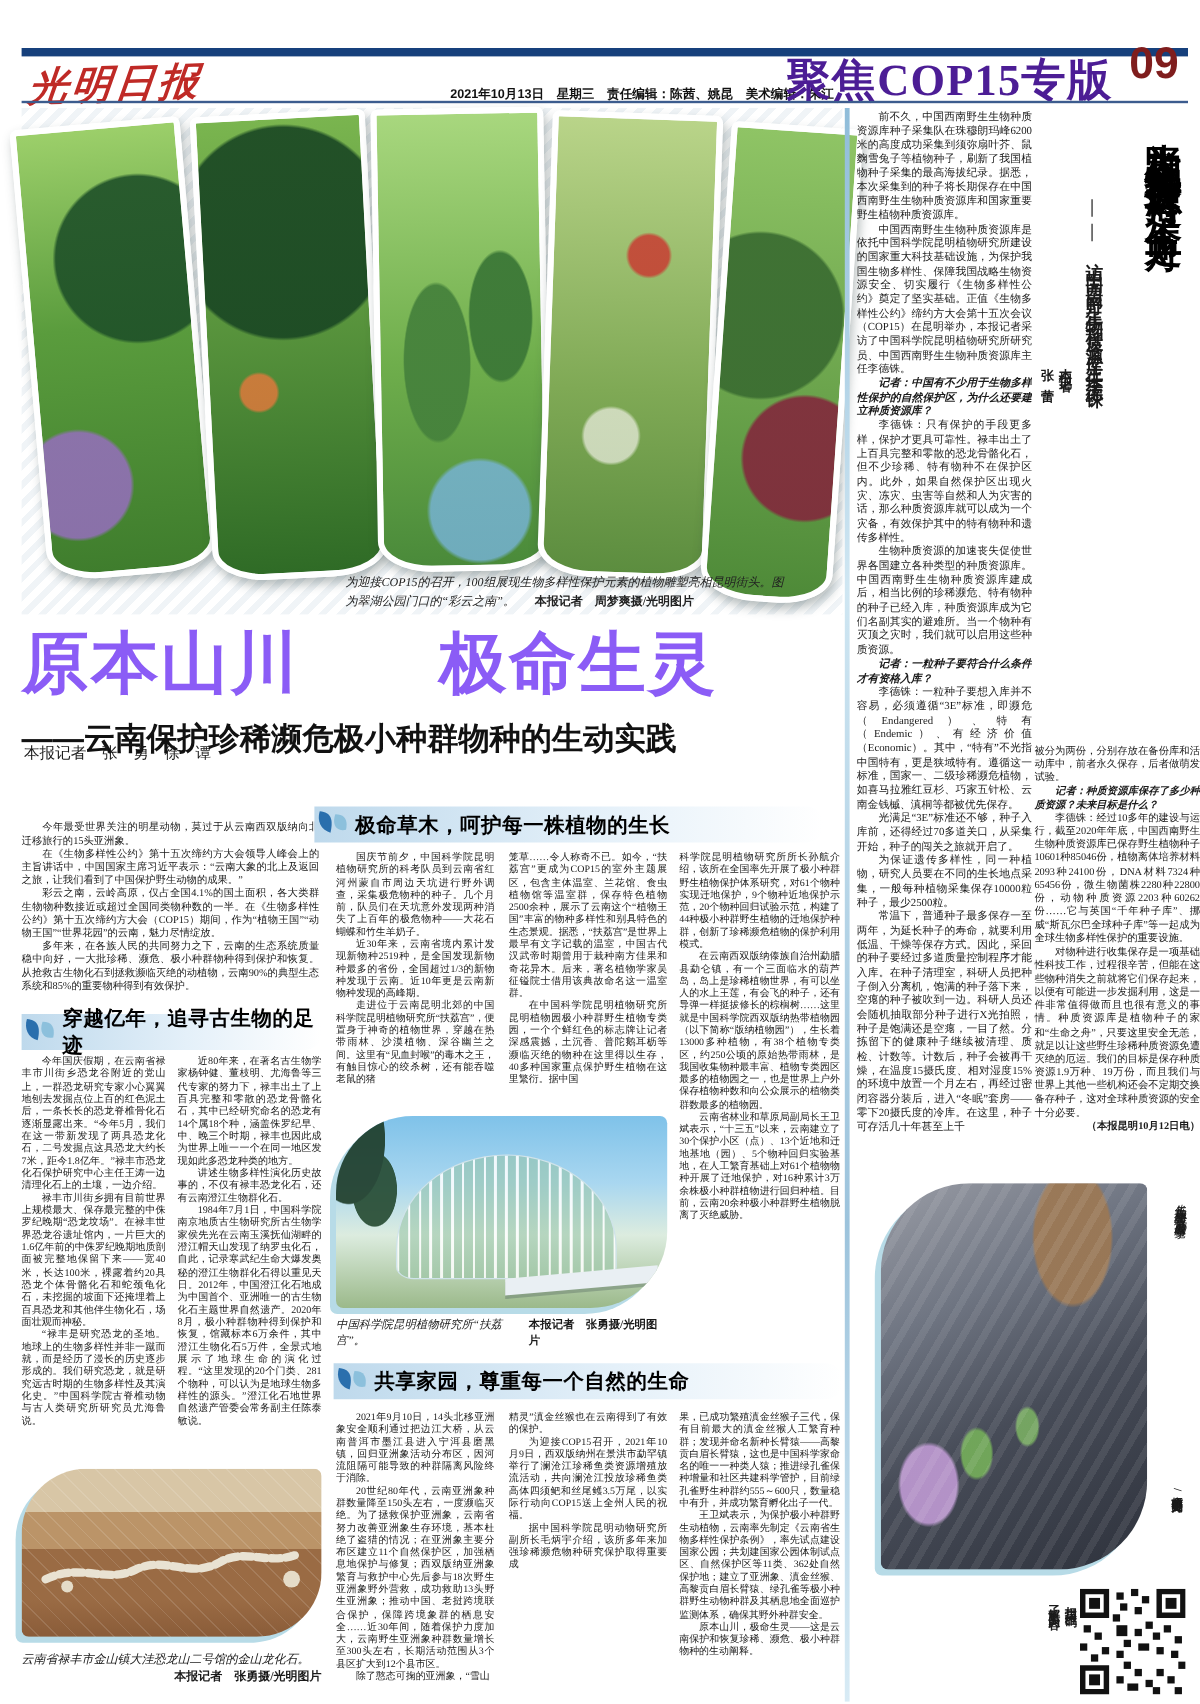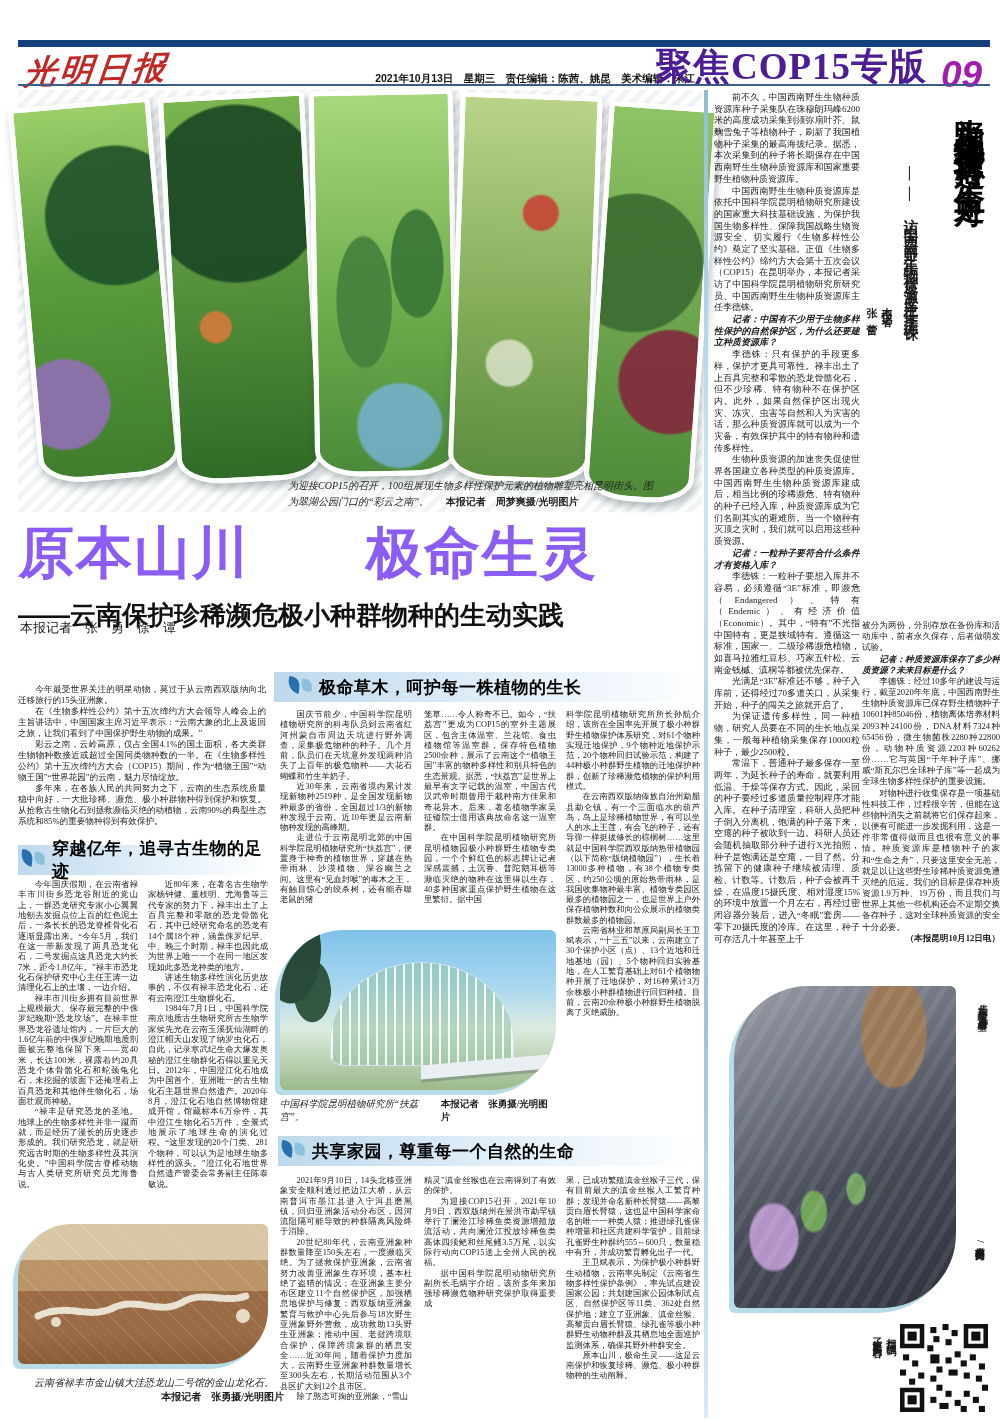--- a/index.html
+++ b/index.html
@@ -7,22 +7,22 @@
         font-family:"Liberation Serif","DejaVu Serif",serif;color:#1a1a1a;overflow:hidden;}
   .abs{position:absolute;}
   
   .topbar{left:18px;top:40px;width:972px;height:7px;background:#16407c;}
   .hairline{left:18px;top:84px;width:972px;height:2px;background:#3c5c8e;}
   .masthead{left:24px;top:48px;font-size:33px;font-weight:900;color:#bf2a26;
             transform:skewX(-8deg) rotate(-2deg);letter-spacing:3px;font-style:italic;}
   .dateline{left:360px;top:56px;width:350px;font-size:10.5px;color:#111;text-align:center;
             font-family:"Liberation Sans","DejaVu Sans",sans-serif;font-weight:700;margin-top:16px;}
   .edition{left:655px;top:42px;font-size:37px;font-weight:900;color:#4c1d95;letter-spacing:1px;}
-  .pagenum{left:941px;top:54px;font-size:37px;font-weight:700;color:#a21caf;
-           font-family:"Liberation Sans","DejaVu Sans",sans-serif;font-style:italic;}
+  .pagenum{left:941px;top:32px;font-size:37px;font-weight:700;color:#7f1d1d;
+           font-family:"Liberation Sans","DejaVu Sans",sans-serif;}
   
   .collage{left:18px;top:90px;width:684px;height:422px;
            background:repeating-linear-gradient(135deg,#f0f4f7 0 5px,#ffffff 5px 11px);}
   .panel{position:absolute;border:5px solid #fff;box-shadow:2px 5px 9px rgba(40,60,60,.35);
          border-radius:6px 6px 46px 46px / 6px 6px 26px 26px;}
   .collage-caption{left:288px;top:478px;width:366px;font-size:10px;font-style:italic;
                    line-height:1.55;color:#222;}
   .collage-caption .credit{font-style:normal;font-weight:700;margin-left:14px;}
   
   .h1{left:18px;top:516px;width:684px;font-size:56px;font-weight:900;letter-spacing:2px;color:#8b5cf6;
@@ -123,40 +123,40 @@
   </div>
   <div class="abs s1body cols2">
     <div class="c col">
       <p>今年国庆假期，在云南省禄丰市川街乡恐龙谷附近的党山上，一群恐龙研究专家小心翼翼地刨去发掘点位上百的红色泥土后，一条长长的恐龙脊椎骨化石逐渐显露出来。“今年5月，我们在这一带新发现了两具恐龙化石，二号发掘点这具恐龙大约长7米，距今1.8亿年。”禄丰市恐龙化石保护研究中心主任王涛一边清理化石上的土壤，一边介绍。</p>
       <p>禄丰市川街乡拥有目前世界上规模最大、保存最完整的中侏罗纪晚期“恐龙坟场”。在禄丰世界恐龙谷遗址馆内，一片巨大的1.6亿年前的中侏罗纪晚期地质剖面被完整地保留下来——宽40米，长达100米，裸露着约20具恐龙个体骨骼化石和蛇颈龟化石，未挖掘的坡面下还掩埋着上百具恐龙和其他伴生物化石，场面壮观而神秘。</p>
       <p>“禄丰是研究恐龙的圣地。地球上的生物多样性并非一蹴而就，而是经历了漫长的历史逐步形成的。我们研究恐龙，就是研究远古时期的生物多样性及其演化史。”中国科学院古脊椎动物与古人类研究所研究员尤海鲁说。</p>
     </div>
     <div class="c col">
       <p>近80年来，在著名古生物学家杨钟健、董枝明、尤海鲁等三代专家的努力下，禄丰出土了上百具完整和零散的恐龙骨骼化石，其中已经研究命名的恐龙有14个属18个种，涵盖侏罗纪早、中、晚三个时期，禄丰也因此成为世界上唯一一个在同一地区发现如此多恐龙种类的地方。</p>
       <p>讲述生物多样性演化历史故事的，不仅有禄丰恐龙化石，还有云南澄江生物群化石。</p>
-      <p>1984年7月1日，中国科学院南京地质古生物研究所古生物学家侯先光在云南玉溪抚仙湖畔的澄江帽天山发现了纳罗虫化石，自此，记录寒武纪生命大爆发奥秘的澄江生物群化石得以重见天日。2012年，中国澄江化石地成为中国首个、亚洲唯一的古生物化石主题世界自然遗产。2020年8月，澄江化石地自然博物馆建成开馆，馆藏标本6万余件，其中澄江生物化石5万件，全景式地展示了地球生命的演化过程。“这里发现的20个门类、281个物种，可以认为是地球生物多样性的源头。”澄江化石地世界自然遗产管委会常务副主任陈泰敏说。</p>
+      <p>1984年7月1日，中国科学院南京地质古生物研究所古生物学家侯先光在云南玉溪抚仙湖畔的澄江帽天山发现了纳罗虫化石，自此，记录寒武纪生命大爆发奥秘的澄江生物群化石得以重见天日。2012年，中国澄江化石地成为中国首个、亚洲唯一的古生物化石主题世界自然遗产。2020年8月，极小种群物种得到保护和恢复，馆藏标本6万余件，其中澄江生物化石5万件，全景式地展示了地球生命的演化过程。“这里发现的20个门类、281个物种，可以认为是地球生物多样性的源头。”澄江化石地世界自然遗产管委会常务副主任陈泰敏说。</p>
     </div>
   </div>
 
   <div class="abs leafshadow" style="left:13px;top:1229px;width:250px;height:140px;border-radius:54px 6px 54px 6px;"></div>
   <div class="abs photo" style="left:18px;top:1224px;width:250px;height:140px;border-radius:54px 6px 54px 6px;
        background:repeating-linear-gradient(45deg, transparent 0 10px, rgba(255,255,255,.12) 10px 11px),
                   linear-gradient(180deg,#d8c6a6 0 26%, #bb9468 26% 48%, #9a6b44 48% 78%, #8a5c39 100%);">
     <svg width="250" height="140" viewBox="0 0 250 140">
       <path d="M20 92 C50 78 70 96 95 84 C120 72 140 92 165 78 C185 66 205 80 228 72" fill="none" stroke="#e9e2d2" stroke-width="7" stroke-linecap="round" stroke-dasharray="8 4"></path>
       <circle cx="225" cy="92" r="7" fill="#e5dcc8"></circle>
         <circle cx="38" cy="98" r="5" fill="#e5dcc8"></circle>
     </svg>
   </div>
-  <div class="abs" style="left:18px;top:1376px;width:250px;margin-left:16px;">
+  <div class="abs" style="left:18px;top:1376px;width:250px;">
     <div class="cap-line">云南省禄丰市金山镇大洼恐龙山二号馆的金山龙化石。</div>
     <div class="cap-credit" style="text-align:right;">本报记者　张勇摄/光明图片</div>
   </div>
 
-  <div class="abs sechead" style="left:274px;top:672px;width:424px;padding-left:11px;">
+  <div class="abs sechead" style="left:262px;top:672px;width:424px;">
     <span class="leaf">
       <svg width="26" height="20" viewBox="0 0 32 24">
           <path d="M3 1 C15 2 17 10 14 23 C4 20 0 11 3 1Z" fill="#2a6fad"></path>
           <path d="M19 4 C29 4 32 10 30 20 C21 22 15 16 19 4Z" fill="#8cc0dc"></path>
         </svg>
     </span>
     <span class="t">极命草木，呵护每一株植物的生长</span>
   </div>
   <div class="abs col s2c" style="left:280px;top:710px;width:132px;height:216px;">
     <p>国庆节前夕，中国科学院昆明植物研究所的科考队员到云南省红河州蒙自市周边天坑进行野外调查，采集极危物种的种子。几个月前，队员们在天坑意外发现两种消失了上百年的极危物种——大花石蝴蝶和竹生羊奶子。</p>

